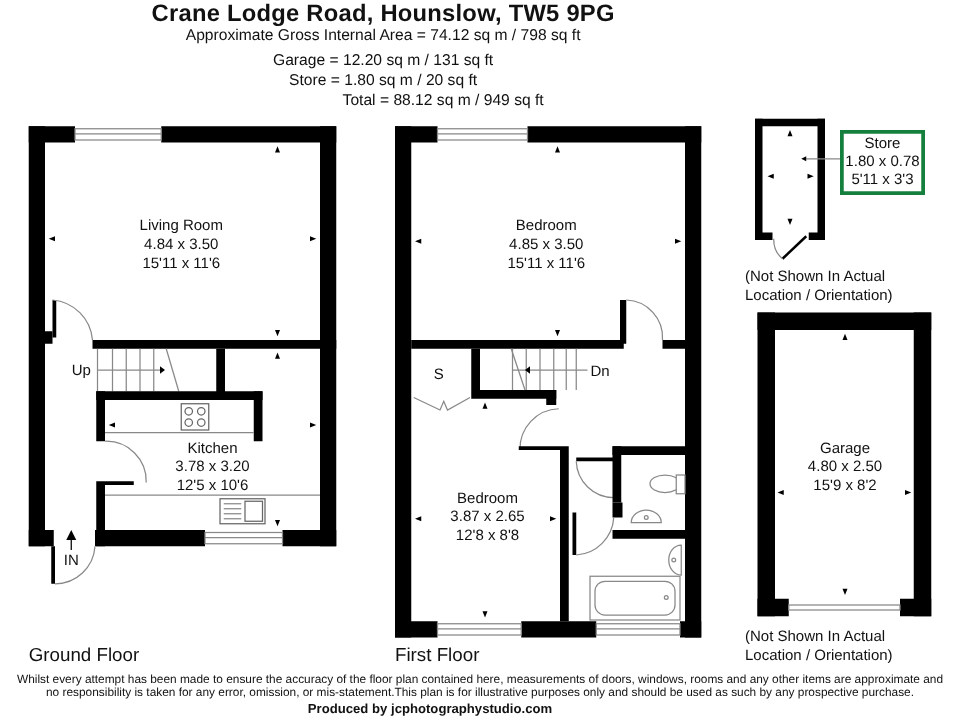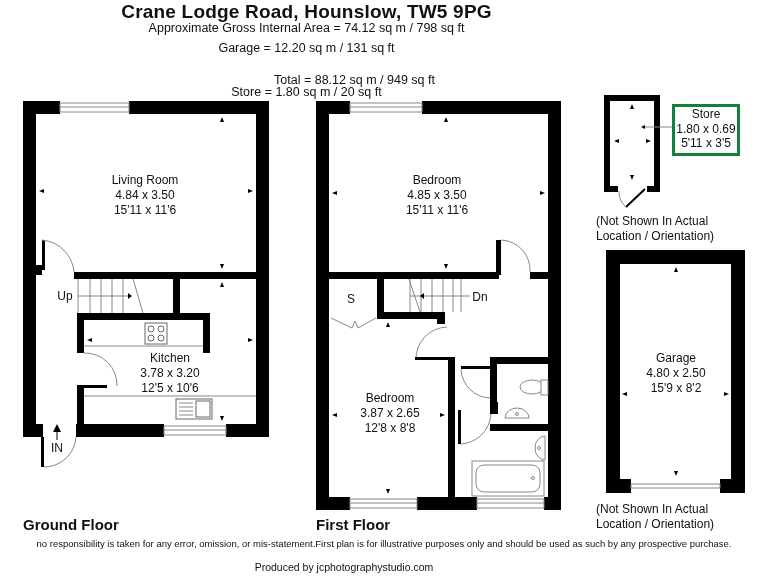--- a/index.html
+++ b/index.html
@@ -2,33 +2,33 @@
 <html><head>
 <meta charset="utf-8">
 <style>
   html, body { margin:0; padding:0; background:#ffffff; }
   body { width:768px; height:576px; position:relative; overflow:hidden; font-family:"Liberation Sans", sans-serif; color:#111; }
   .hdr { position:absolute; left:0; width:613px; text-align:center; }
   .title { top:1px; font-size:19px; font-weight:bold; letter-spacing:0.2px; }
   .sub { font-size:12.5px; line-height:16px; }
   svg { position:absolute; left:0; top:0; }
   .lbl { font-family:"Liberation Sans", sans-serif; font-size:12px; fill:#111; text-anchor:middle; }
-  .floor-title { position:absolute; font-size:15px; font-weight:bold; }
+  .floor-title { position:absolute; font-size:15px; font-weight:normal; }
   .disclaimer { position:absolute; left:0; width:768px; top:538px; text-align:center; font-size:9.5px; line-height:11px; }
-  .produced { position:absolute; left:0; width:688px; top:561px; text-align:center; font-size:10.5px; font-weight:normal; }
+  .produced { position:absolute; left:0; width:688px; top:561px; text-align:center; font-size:10.5px; font-weight:bold; }
   .note { position:absolute; text-align:left; font-size:12px; line-height:15px; width:160px; }
   .storebox { position:absolute; left:672px; top:104px; width:62px; height:46px; border:3px solid #15803d; background:#fff; text-align:center; font-size:12px; line-height:14.5px; }
 </style>
 </head>
 <body>
 
 <div class="hdr title">Crane Lodge Road, Hounslow, TW5 9PG</div>
 <div class="hdr sub" style="top:20px;text-align:center;">Approximate Gross Internal Area = 74.12 sq m / 798 sq ft</div>
 <div class="hdr sub" style="top:40px;">Garage = 12.20 sq m / 131 sq ft</div>
-<div class="hdr sub" style="top:56px;margin-top:28px;">Store = 1.80 sq m / 20 sq ft</div>
+<div class="hdr sub" style="top:56px;">Store = 1.80 sq m / 20 sq ft</div>
 <div class="hdr sub" style="top:72px;margin-left:48px;">Total = 88.12 sq m / 949 sq ft</div>
 
 <svg width="768" height="576" viewBox="0 0 768 576">
 
   <g>
 
     <rect x="23" y="101" width="37" height="13" fill="#000"></rect>
     <rect x="129" y="101" width="140" height="13" fill="#000"></rect>
     <rect x="23" y="101" width="13" height="336" fill="#000"></rect>
     <rect x="256" y="101" width="13" height="336" fill="#000"></rect>
@@ -233,26 +233,27 @@
   <text class="lbl" x="351" y="303">S</text>
   <text class="lbl" x="480" y="301">Dn</text>
 
   <text class="lbl" x="676" y="362">Garage</text>
   <text class="lbl" x="676" y="377">4.80 x 2.50</text>
   <text class="lbl" x="676" y="392">15'9 x 8'2</text>
 </svg>
 
 <div class="storebox">
   <div>Store</div>
-  <div>1.80 x 0.69</div>
-  <div>5'11 x 3'5</div>
+  <div>1.80 x 0.78</div>
+  <div>5'11 x 3'3</div>
 </div>
 
 <div class="note" style="left:596px; top:214px;">(Not Shown In Actual Location / Orientation)</div>
 <div class="note" style="left:596px; top:502px;">(Not Shown In Actual Location / Orientation)</div>
 
 <div class="floor-title" style="left:23px; top:516px;">Ground Floor</div>
 <div class="floor-title" style="left:316px; top:516px;">First Floor</div>
 
 <div class="disclaimer">
-  <div>no responsibility is taken for any error, omission, or mis-statement.First plan is for illustrative purposes only and should be used as such by any prospective purchase.</div>
+  <div>Whilst every attempt has been made to ensure the accuracy of the floor plan contained here, measurements of doors, windows, rooms and any other items are approximate and</div>
+  <div>no responsibility is taken for any error, omission, or mis-statement.This plan is for illustrative purposes only and should be used as such by any prospective purchase.</div>
 </div>
 <div class="produced">Produced by jcphotographystudio.com</div>
 
 </body></html>

